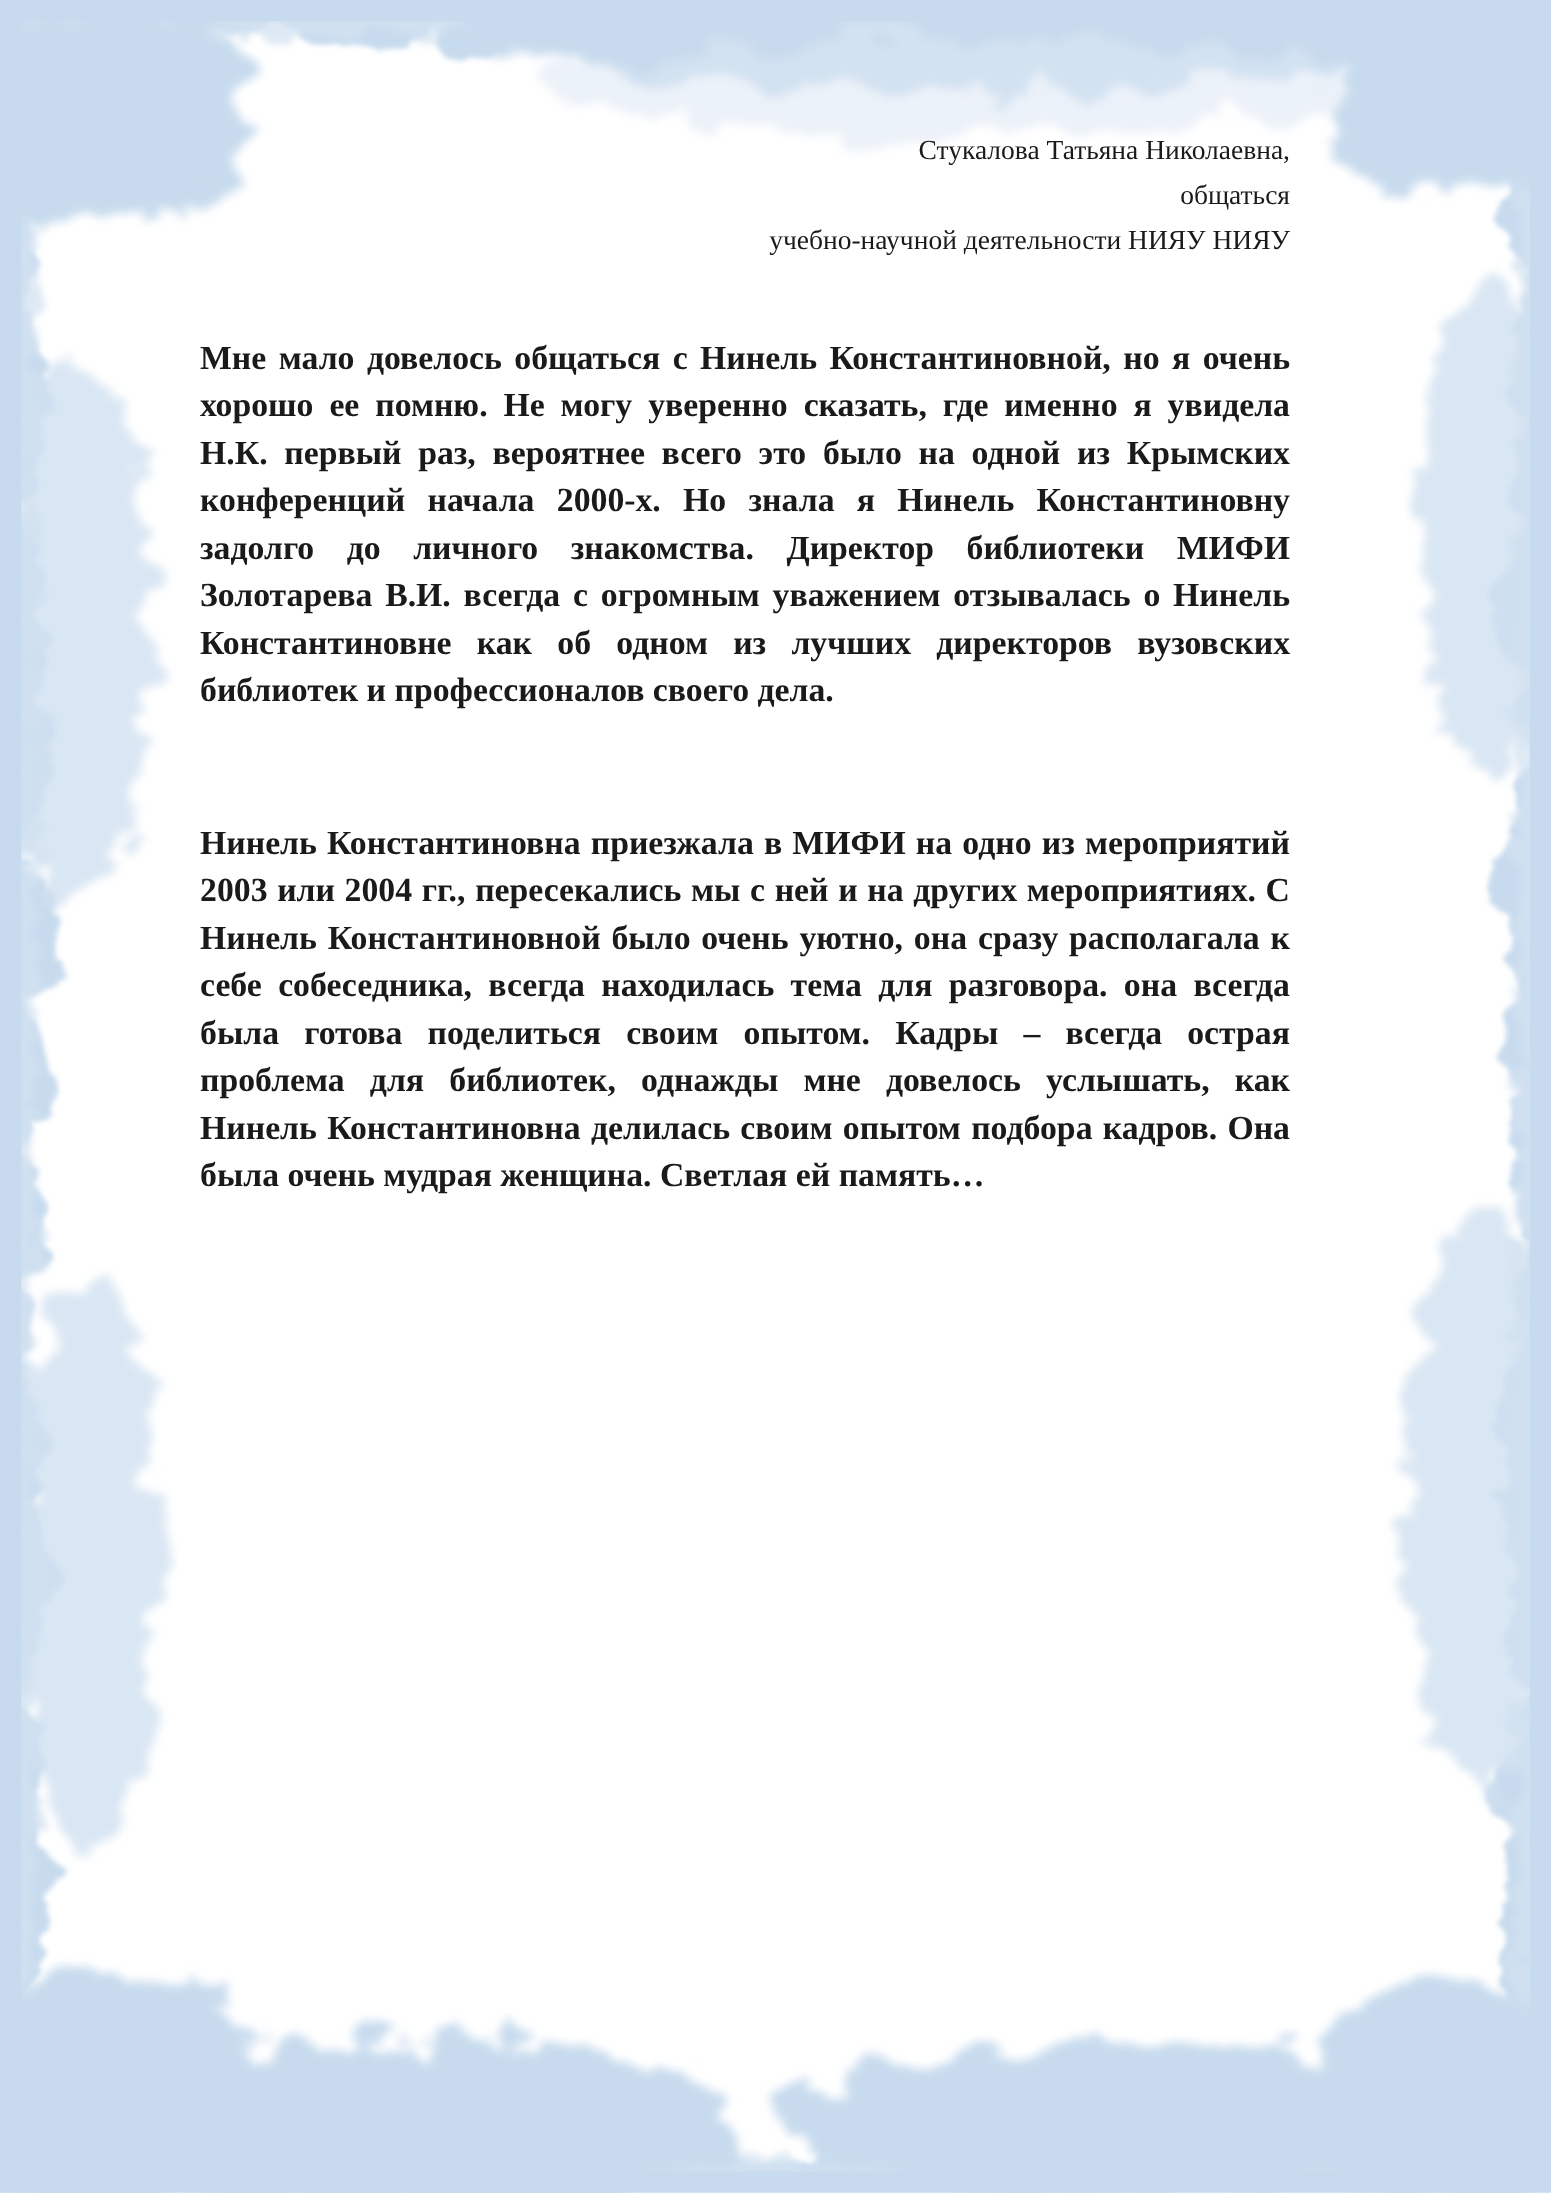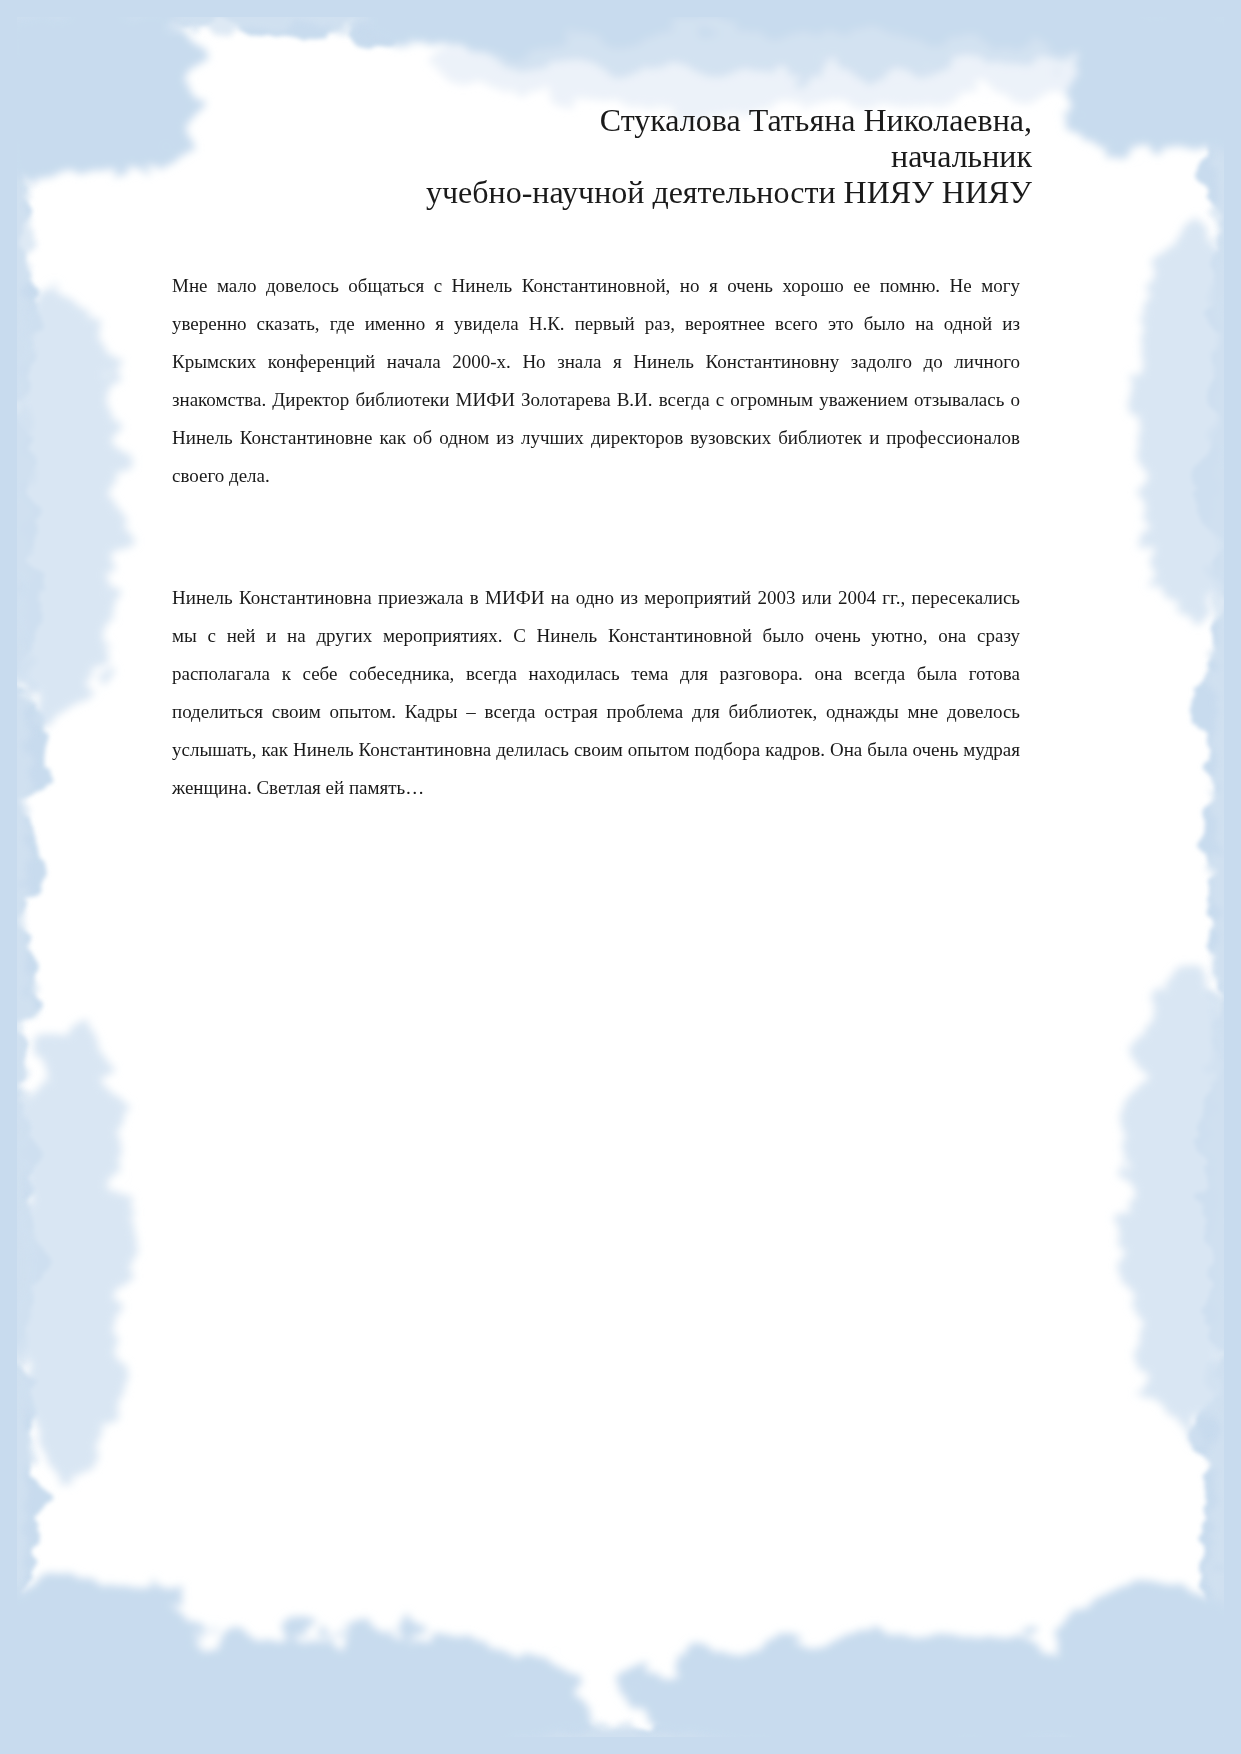--- a/index.html
+++ b/index.html
@@ -18,29 +18,30 @@
     pointer-events:none;
   }
   .content {
     position:absolute;
     left:160px; top:102px;
     width:872px;
     z-index:2;
   }
   .doc-header {
     text-align:right;
-    font-size:32px;
+    font-size:22px;
     line-height:36px;
     white-space:nowrap;
   }
   .doc-body p {
-    margin:12px;
+    margin:0;
     text-align:justify;
-    font-size:19px;
+    font-size:27px;
     line-height:38px;
+    font-weight:bold;
   }
   .doc-body p.first { margin-top:57px; }
   .doc-body p.second { margin-top:84px; }
 </style>
 </head>
 <body>
 
 <svg class="border-svg" viewBox="0 0 1241 1754" xmlns="http://www.w3.org/2000/svg" aria-hidden="true">
   <defs>
     <filter id="wc1" x="-30%" y="-30%" width="160%" height="160%">
@@ -83,21 +84,21 @@
     <ellipse cx="90" cy="1670" rx="120" ry="95" fill="#c8dbee"></ellipse>
     <ellipse cx="1160" cy="1670" rx="110" ry="90" fill="#c8dbee"></ellipse>
   </g>
 
   <rect x="0" y="0" width="1241" height="1754" fill="none" stroke="#c8dbee" stroke-width="34"></rect>
 </svg>
 
 <div class="content">
   <div class="doc-header">
     <div>Стукалова Татьяна Николаевна,</div>
-    <div>начальник</div>
+    <div>общаться</div>
     <div>учебно-научной деятельности НИЯУ НИЯУ</div>
   </div>
 
   <div class="doc-body">
     <p class="first">Мне  мало довелось общаться с Нинель Константиновной, но я очень хорошо ее помню. Не могу уверенно сказать, где именно я увидела Н.К. первый раз, вероятнее всего это было на одной из Крымских конференций начала 2000-х. Но знала я Нинель Константиновну задолго до личного знакомства. Директор библиотеки МИФИ Золотарева В.И. всегда с огромным уважением отзывалась о Нинель Константиновне как об одном из лучших директоров вузовских библиотек и профессионалов своего дела.</p>
     <p class="second">Нинель Константиновна приезжала в МИФИ на одно из мероприятий 2003 или 2004 гг., пересекались мы с ней и на других мероприятиях. С Нинель Константиновной было очень уютно, она сразу располагала к себе собеседника, всегда находилась тема для разговора.  она всегда была готова поделиться своим опытом.  Кадры – всегда острая проблема для библиотек, однажды мне довелось услышать, как Нинель Константиновна делилась своим опытом подбора кадров. Она была очень мудрая женщина. Светлая ей память…</p>
   </div>
 </div>
 
 </body></html>

